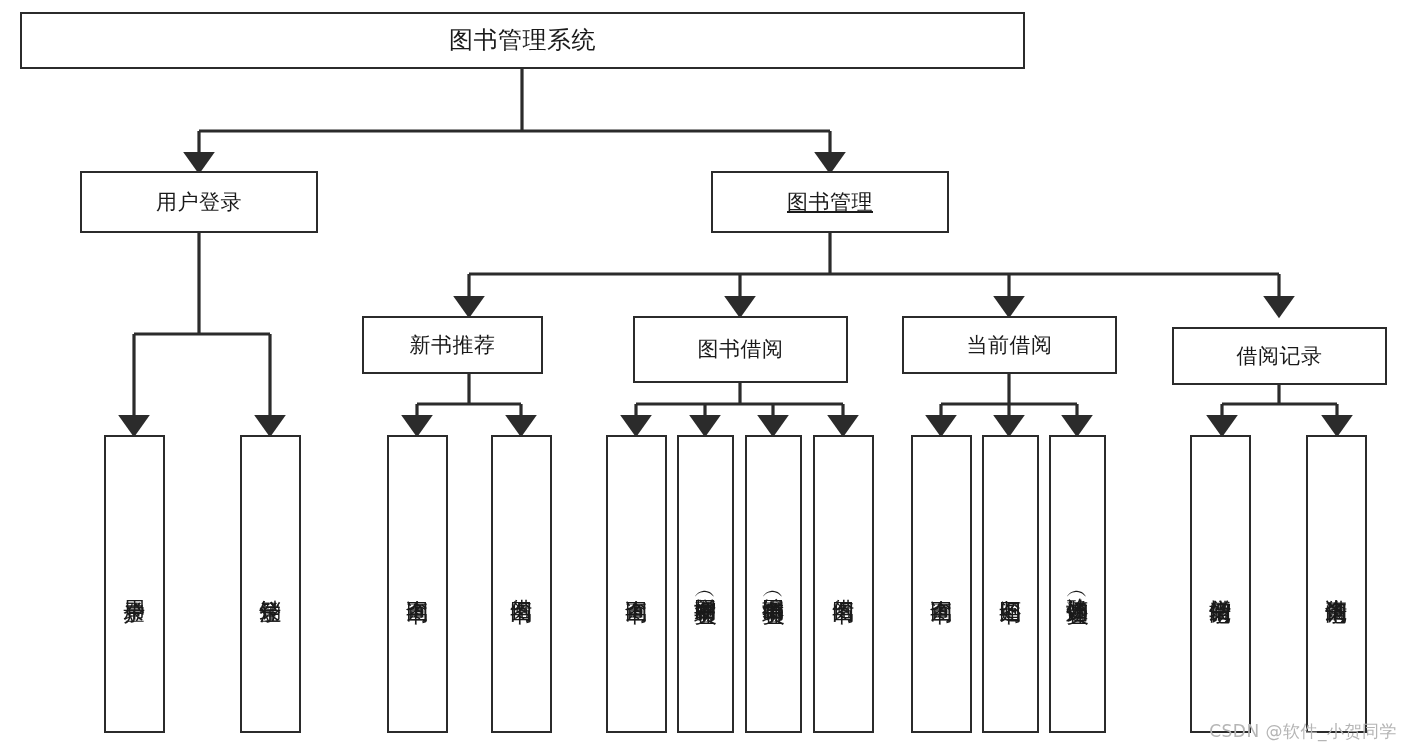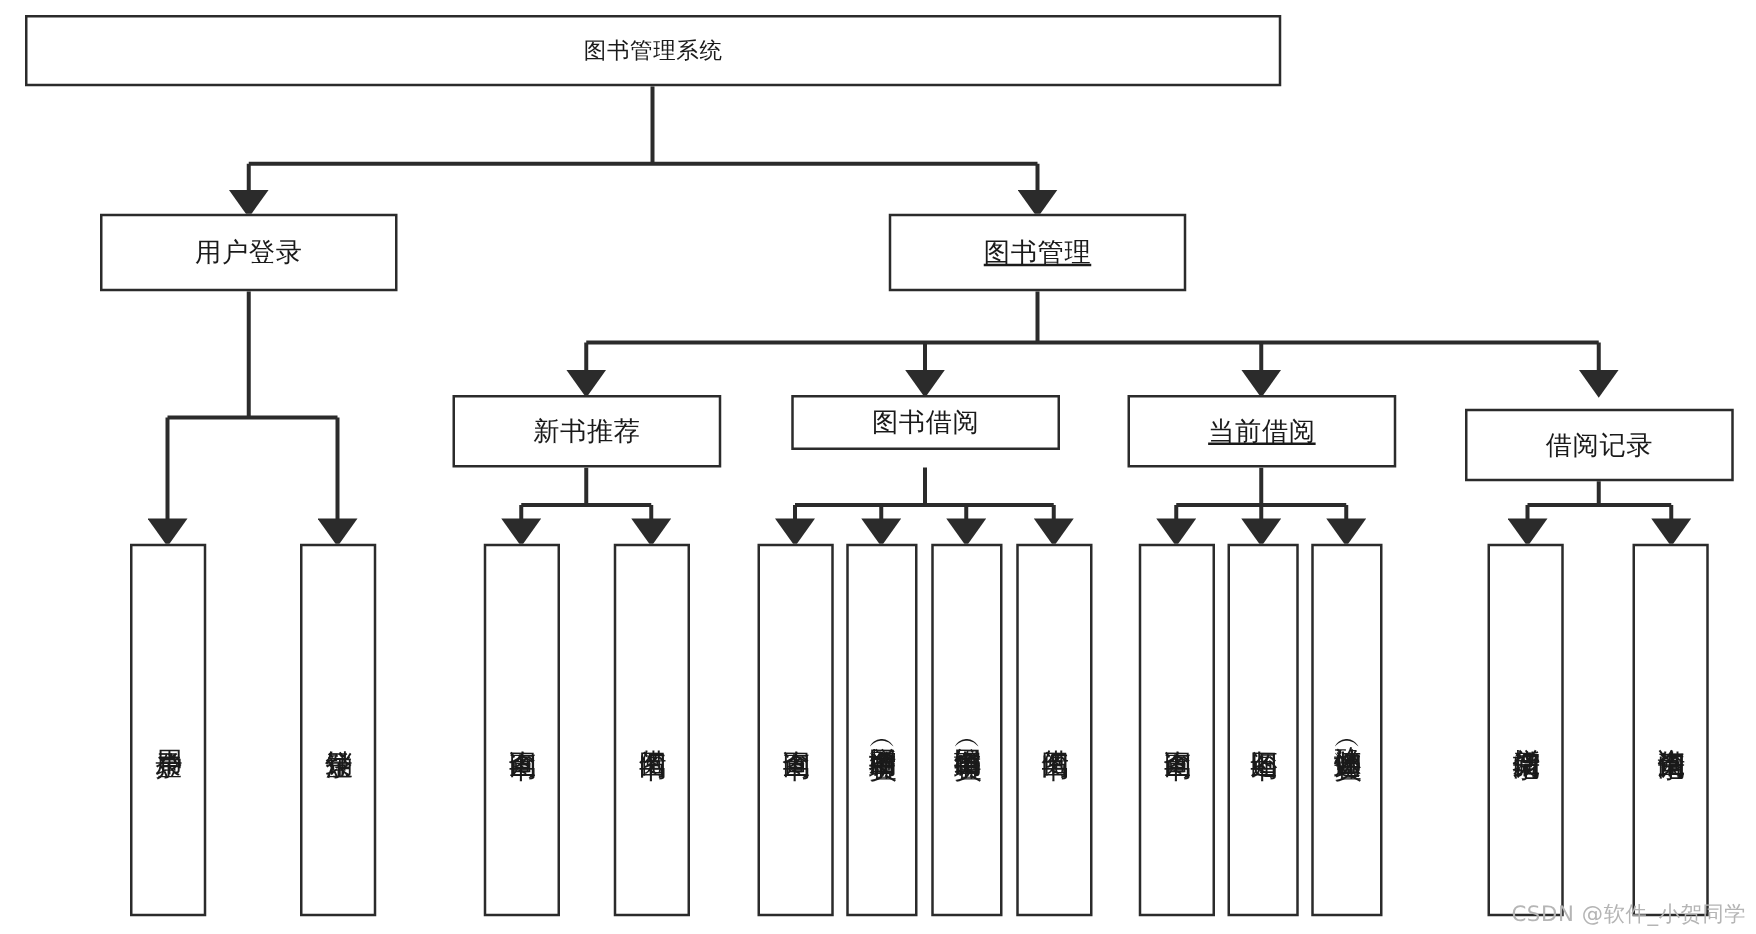--- a/index.html
+++ b/index.html
@@ -42,21 +42,21 @@
     text-align: center;
     line-height: 1.08;
     white-space: nowrap;
   }
   
   .node.horiz .node-label {
     font-size: 21px;
     letter-spacing: 0.5px;
   }
   .node.root .node-label {
-    font-size: 18px;
+    font-size: 24px;
   }
   
   .node.leaf {
     padding: 4px 0;
   }
   .node.leaf .node-label {
     writing-mode: vertical-rl;
     text-orientation: upright;
     font-size: 22px;
     line-height: 1.15;
@@ -137,29 +137,29 @@
   </div>
 
   <div class="node horiz" style="left:80px; top:171px; width:238px; height:62px;">
     <span class="node-label">用户登录</span>
   </div>
 
   <div class="node horiz" style="left:711px; top:171px; width:238px; height:62px;text-decoration:underline;">
     <span class="node-label">图书管理</span>
   </div>
 
-  <div class="node horiz" style="left:362px; top:316px; width:215px; height:58px;">
+  <div class="node horiz" style="left:362px; top:316px; width:181px; height:58px;">
     <span class="node-label">新书推荐</span>
   </div>
 
-  <div class="node horiz" style="left:633px; top:316px; width:215px; height:44px;">
+  <div class="node horiz" style="left:633px; top:316px; width:215px; height:67px;">
     <span class="node-label">图书借阅</span>
   </div>
 
-  <div class="node horiz" style="left:902px; top:316px; width:215px; height:58px;text-decoration:underline;">
+  <div class="node horiz" style="left:902px; top:316px; width:215px; height:58px;">
     <span class="node-label">当前借阅</span>
   </div>
 
   <div class="node horiz" style="left:1172px; top:316px; width:215px; height:58px;margin-top:11px;">
     <span class="node-label">借阅记录</span>
   </div>
 
   <div class="node leaf" style="left:104px; top:435px; width:61px; height:298px;">
     <span class="node-label">用户登录</span>
   </div>

